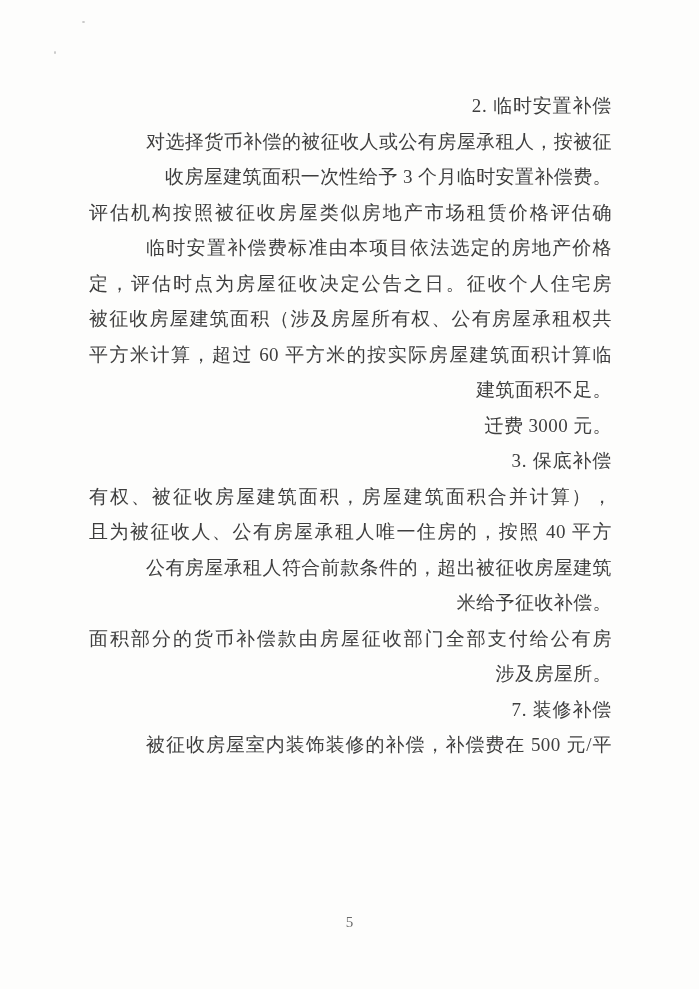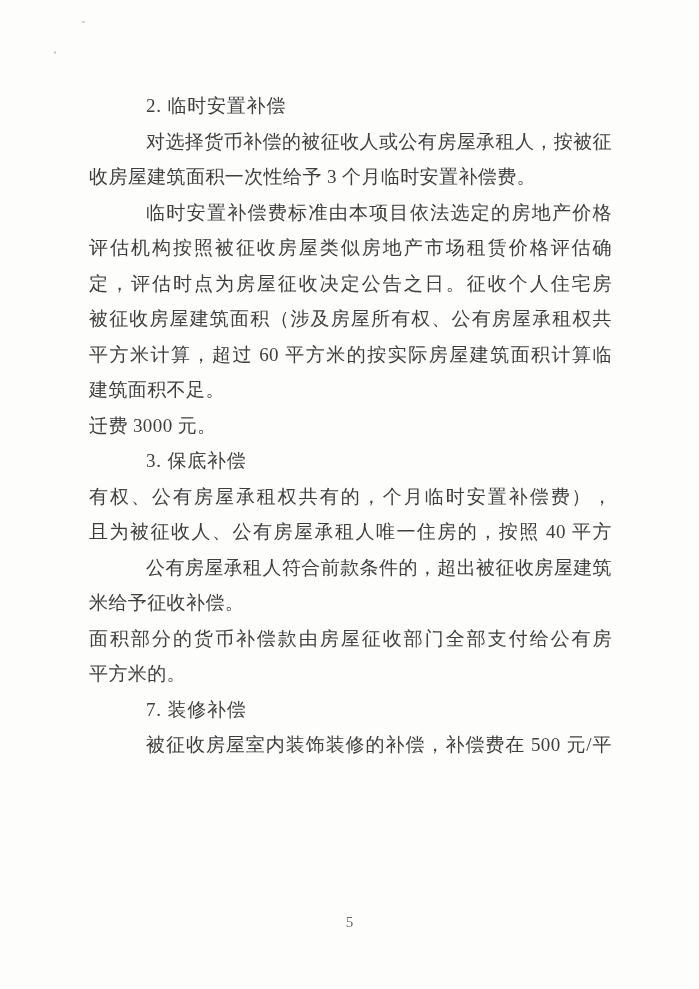--- a/index.html
+++ b/index.html
@@ -22,21 +22,21 @@
     top: 88px;
     width: 523px;
     font-size: 19px;
     line-height: 35.5px;
     color: #3e3e3e;
     letter-spacing: 0.4px;
   }
   .line {
     height: 35.5px;
     overflow: hidden;
-    text-align: left;
+    text-align: right;
   }
   .line.j {
     text-align: justify;
     text-align-last: justify;
   }
   .line.indent {
     padding-left: 57px;
   }
   .line.heading {
     letter-spacing: 0.8px;
@@ -65,33 +65,33 @@
 
 <div class="page">
 
   <span class="speck s1"></span>
   <span class="speck s2"></span>
 
   <div class="textblock">
     <div class="line heading indent">2. 临时安置补偿</div>
     <div class="line j indent">对选择货币补偿的被征收人或公有房屋承租人，按被征</div>
     <div class="line">收房屋建筑面积一次性给予 3 个月临时安置补偿费。</div>
+    <div class="line j">评估机构按照被征收房屋类似房地产市场租赁价格评估确</div>
     <div class="line j indent">临时安置补偿费标准由本项目依法选定的房地产价格</div>
-    <div class="line j">评估机构按照被征收房屋类似房地产市场租赁价格评估确</div>
     <div class="line j">定，评估时点为房屋征收决定公告之日。征收个人住宅房屋，</div>
     <div class="line j">被征收房屋建筑面积（涉及房屋所有权、公有房屋承租权共</div>
     <div class="line j">平方米计算，超过 60 平方米的按实际房屋建筑面积计算临</div>
     <div class="line">建筑面积不足。</div>
     <div class="line">迁费 3000 元。</div>
     <div class="line heading indent">3. 保底补偿</div>
-    <div class="line j">有权、公有房屋承租权共有的，个月临时安置补偿费），</div>
+    <div class="line j">有权、被征收房屋建筑面积，房屋建筑面积合并计算），</div>
     <div class="line j">且为被征收人、公有房屋承租人唯一住房的，按照 40 平方</div>
     <div class="line j indent">公有房屋承租人符合前款条件的，超出被征收房屋建筑</div>
     <div class="line">米给予征收补偿。</div>
     <div class="line j">面积部分的货币补偿款由房屋征收部门全部支付给公有房</div>
-    <div class="line">平方米的。</div>
+    <div class="line">涉及房屋所。</div>
     <div class="line heading indent">7. 装修补偿</div>
     <div class="line j indent">被征收房屋室内装饰装修的补偿，补偿费在 500 元/平</div>
   </div>
 
   <div class="page-number">5</div>
 
 </div>
 
 </body></html>

